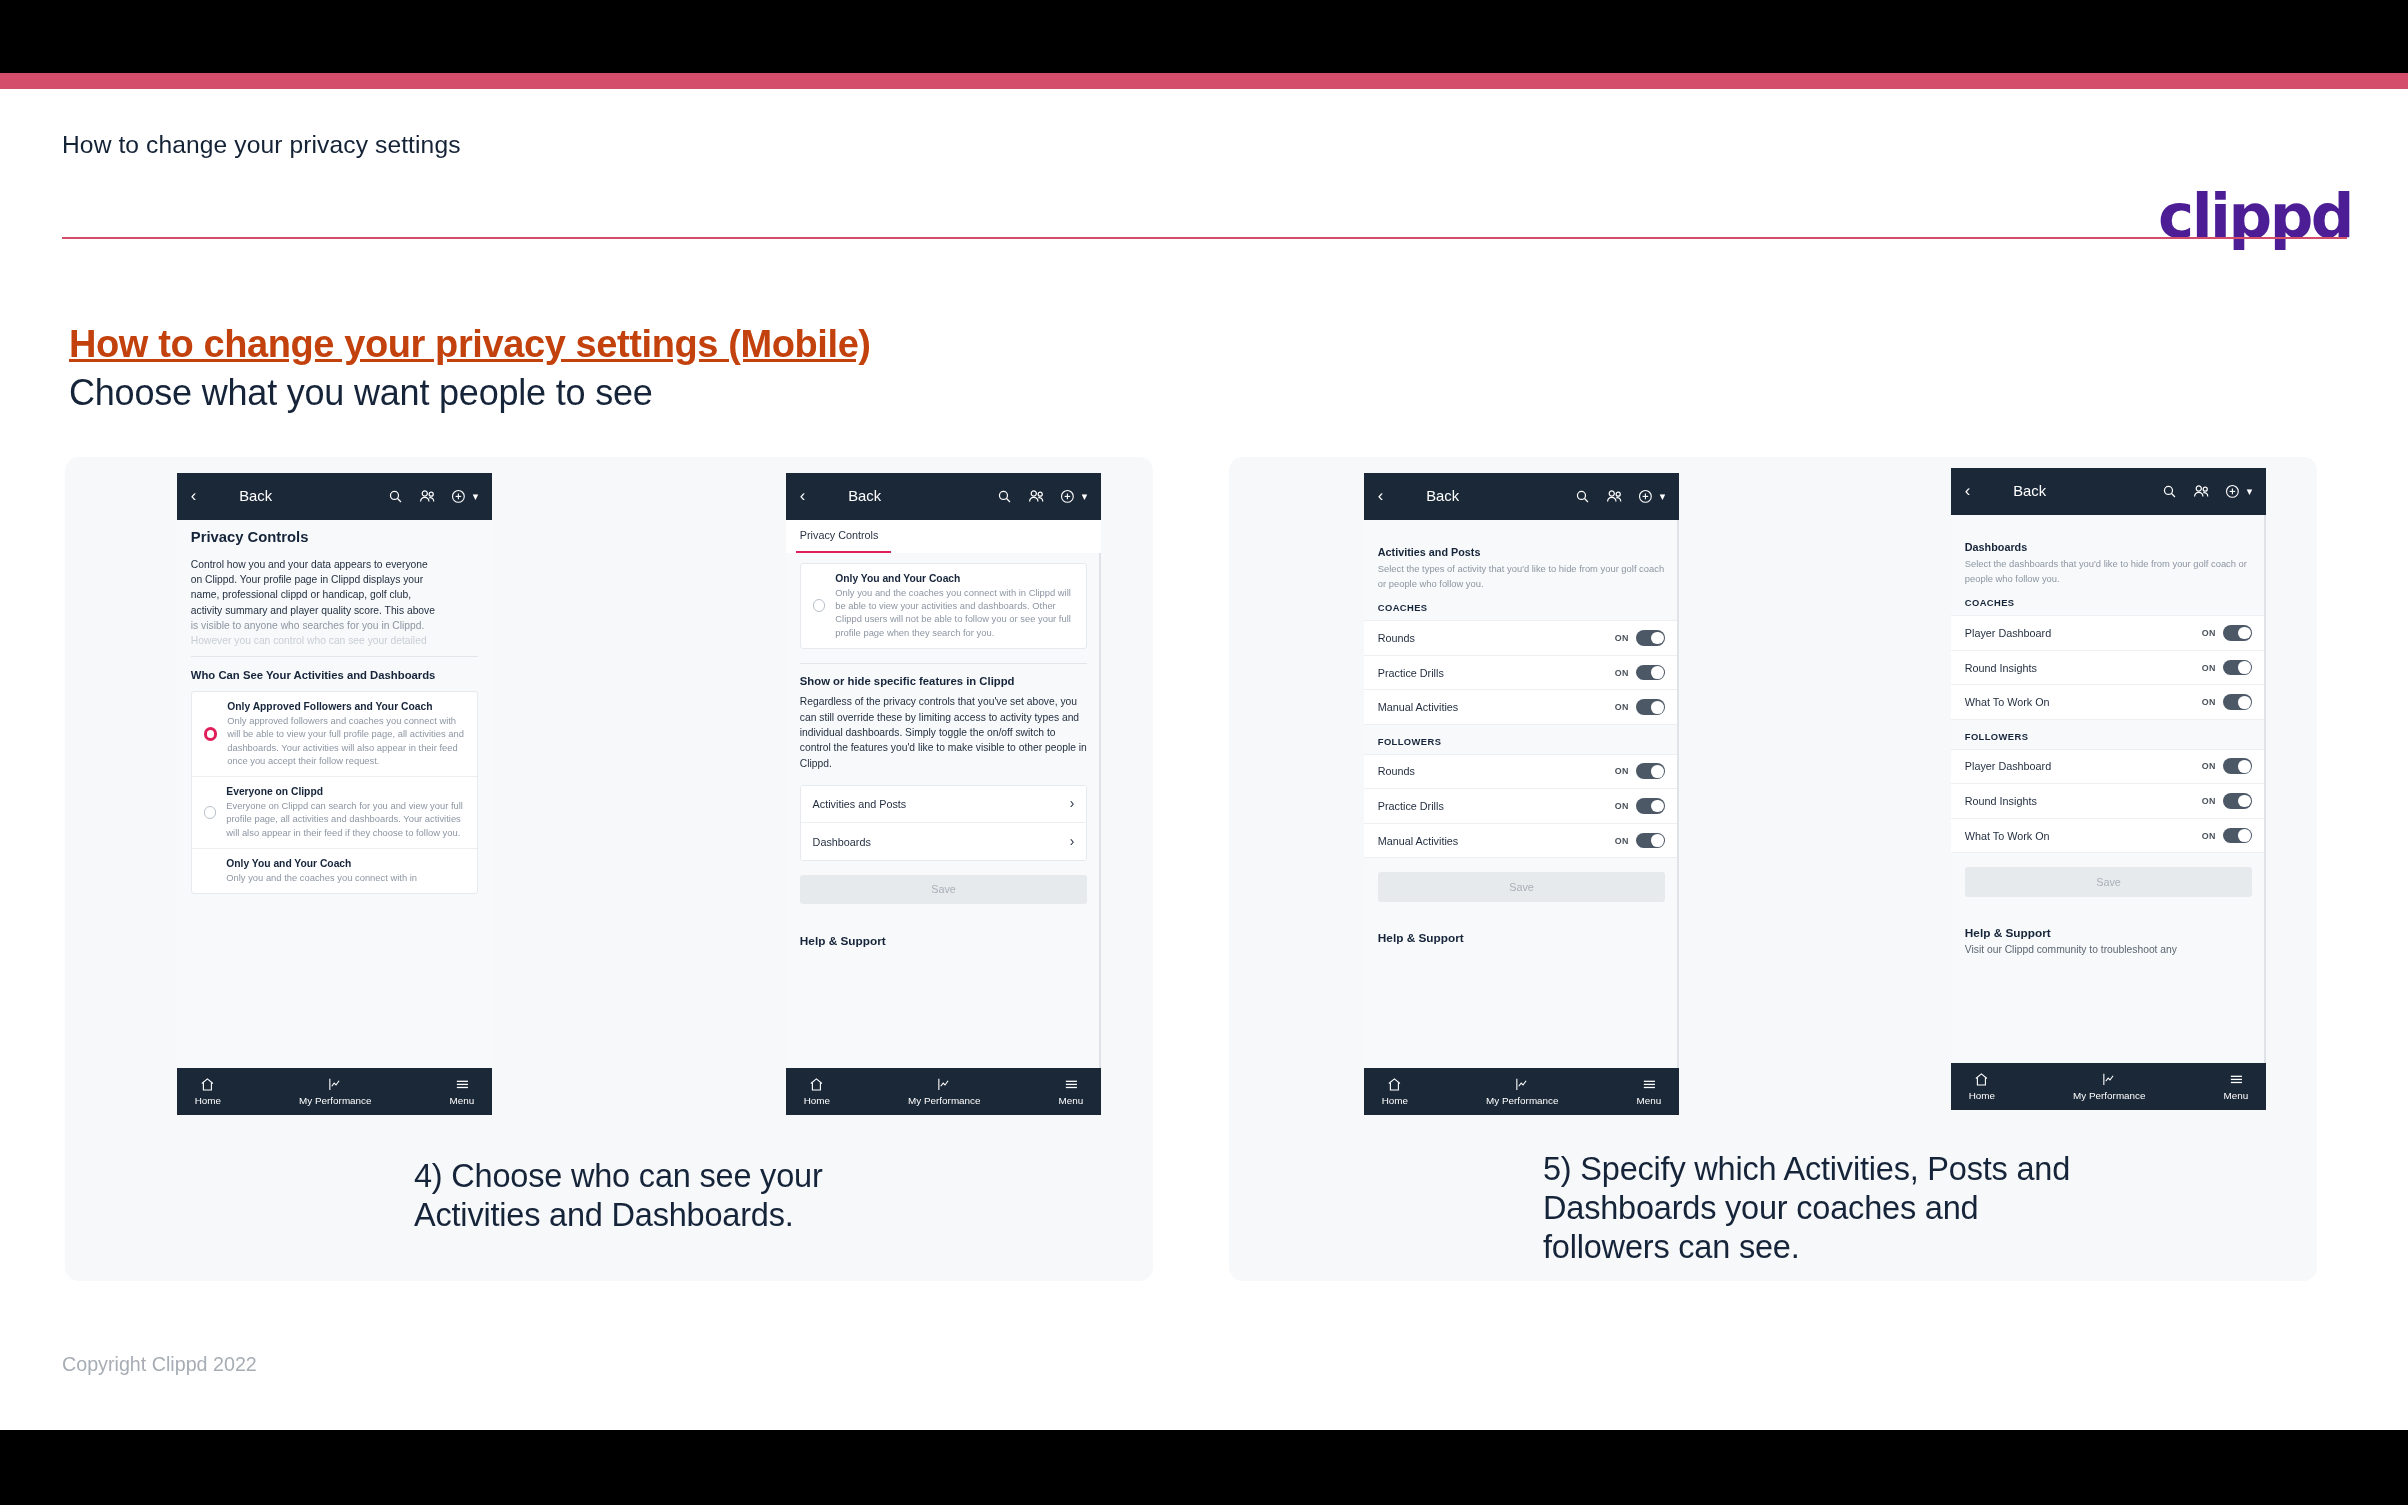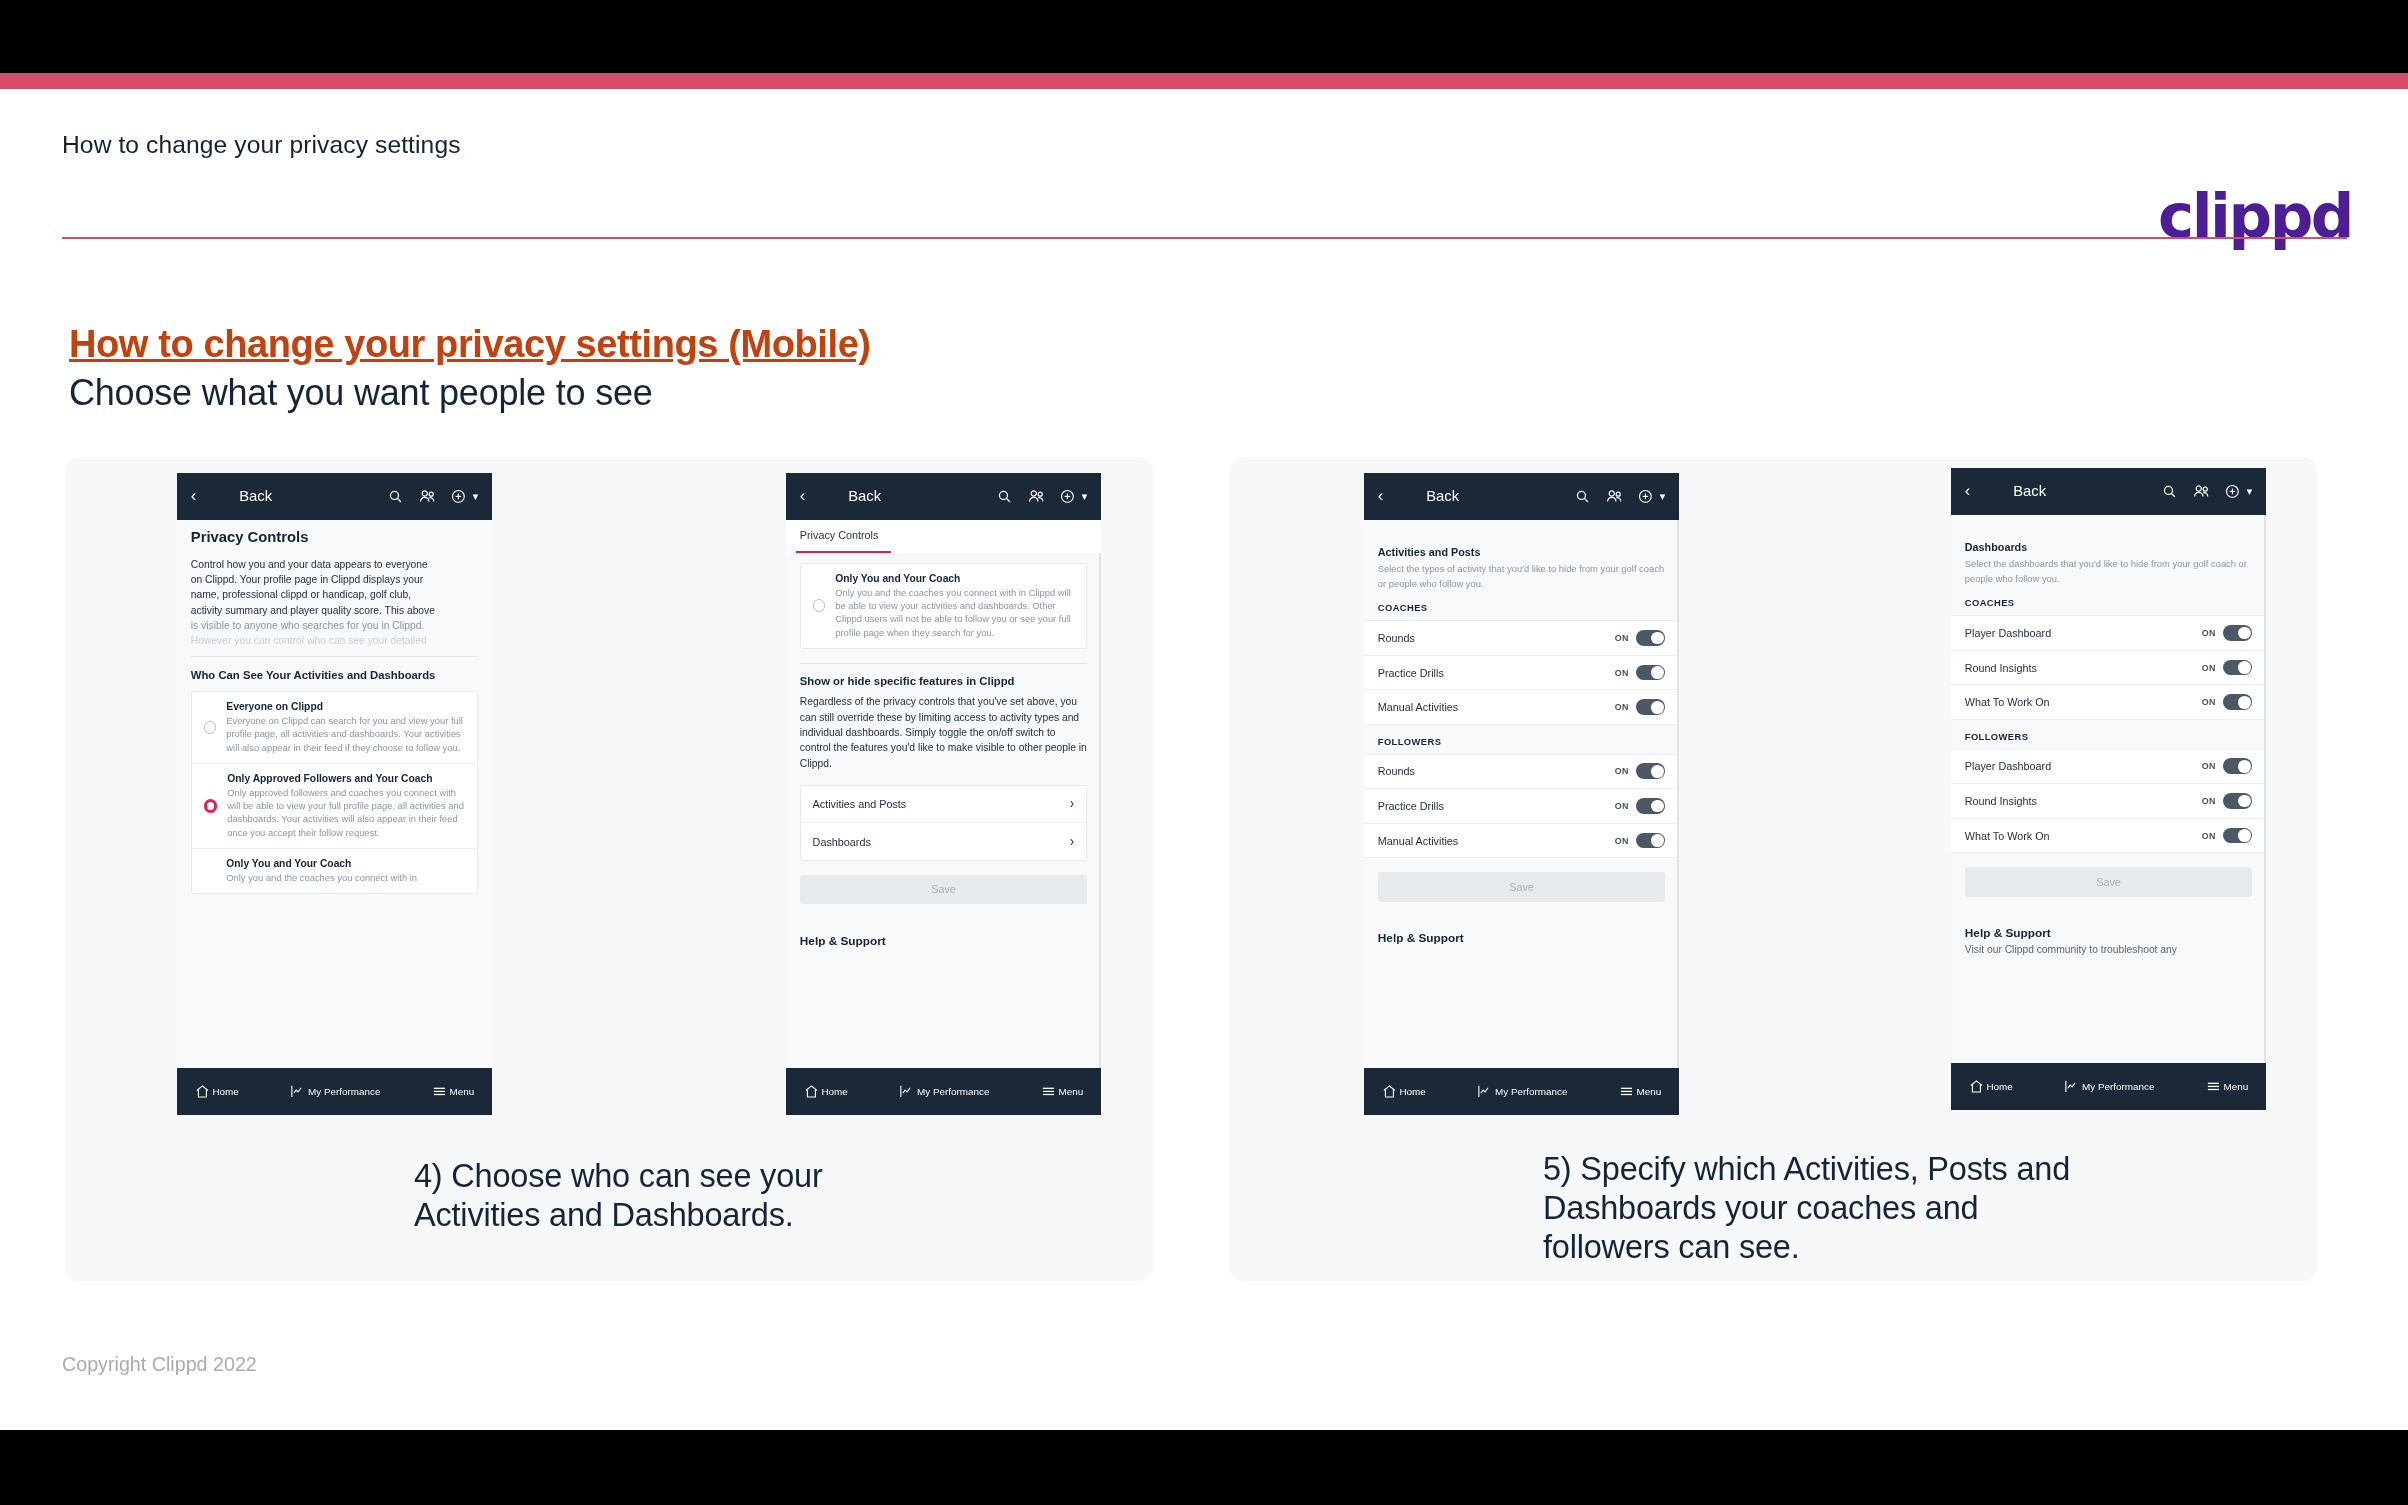--- a/index.html
+++ b/index.html
@@ -101,21 +101,21 @@
   .phone-body {
     position: absolute; left: 0; top: 47px; width: 315px; height: 595px;
     background: #f7f9fa; overflow: hidden;
   }
 
   .phone-bottombar {
     position: absolute; left: 0; bottom: 0; width: 315px; height: 47px;
     background: #1b2838; display: flex; align-items: center;
     justify-content: space-between; padding: 0 17.7px; z-index: 6;
   }
-  .navitem { display: flex; flex-direction: row; align-items: center; gap: 3px; justify-content: center; }
+  .navitem { display: flex; flex-direction: column; align-items: center; gap: 3px; justify-content: center; }
   .navitem span { color: #ffffff; font-size: 9.9px; }
   .navitem svg { display: block; }
 
   
   .pc-title {
     font-size: 14.8px; font-weight: bold; color: #16243a;
     padding: 8.9px 13.8px 0 13.8px;
   }
   .pc-para {
     font-size: 10.3px; line-height: 15.3px; color: #1f2b3d;
@@ -274,31 +274,31 @@
       <div>name, professional clippd or handicap, golf club,</div>
       <div>activity summary and player quality score. This above</div>
       <div class="fade-1">is visible to anyone who searches for you in Clippd.</div>
       <div class="fade-2">However you can control who can see your detailed</div>
     </div>
     <div class="hr-light"></div>
     <div class="sec-head">Who Can See Your Activities and Dashboards</div>
 
     <div class="card">
       <div class="radio-row">
+        <div class="radio checked"></div>
+        <div class="radio-txt">
+          <div class="radio-title">Only Approved Followers and Your Coach</div>
+          <div class="radio-desc">Only approved followers and coaches you connect with will be able to view your full profile page, all activities and dashboards. Your activities will also appear in their feed once you accept their follow request.</div>
+        </div>
+      </div>
+      <div class="radio-row">
         <div class="radio"></div>
         <div class="radio-txt">
           <div class="radio-title">Everyone on Clippd</div>
           <div class="radio-desc">Everyone on Clippd can search for you and view your full profile page, all activities and dashboards. Your activities will also appear in their feed if they choose to follow you.</div>
-        </div>
-      </div>
-      <div class="radio-row">
-        <div class="radio checked"></div>
-        <div class="radio-txt">
-          <div class="radio-title">Only Approved Followers and Your Coach</div>
-          <div class="radio-desc">Only approved followers and coaches you connect with will be able to view your full profile page, all activities and dashboards. Your activities will also appear in their feed once you accept their follow request.</div>
         </div>
       </div>
       <div class="radio-row">
         <div class="radio-txt" style="padding-left:22.7px">
           <div class="radio-title">Only You and Your Coach</div>
           <div class="radio-desc">Only you and the coaches you connect with in</div>
         </div>
       </div>
     </div>
   </div>

